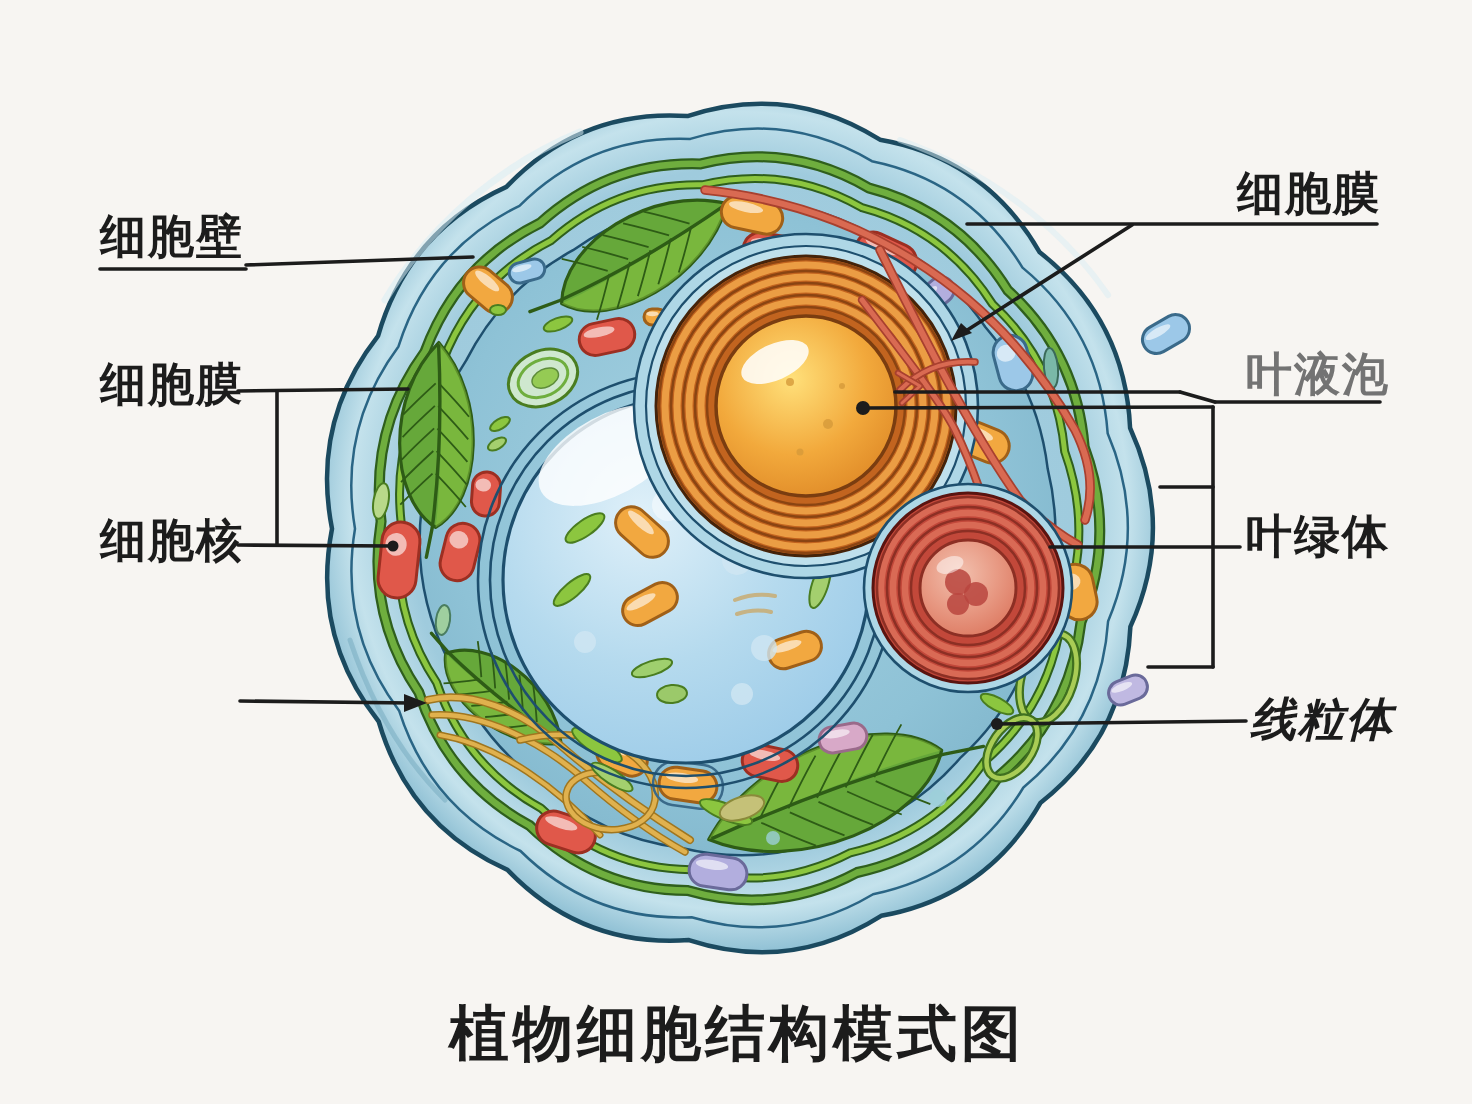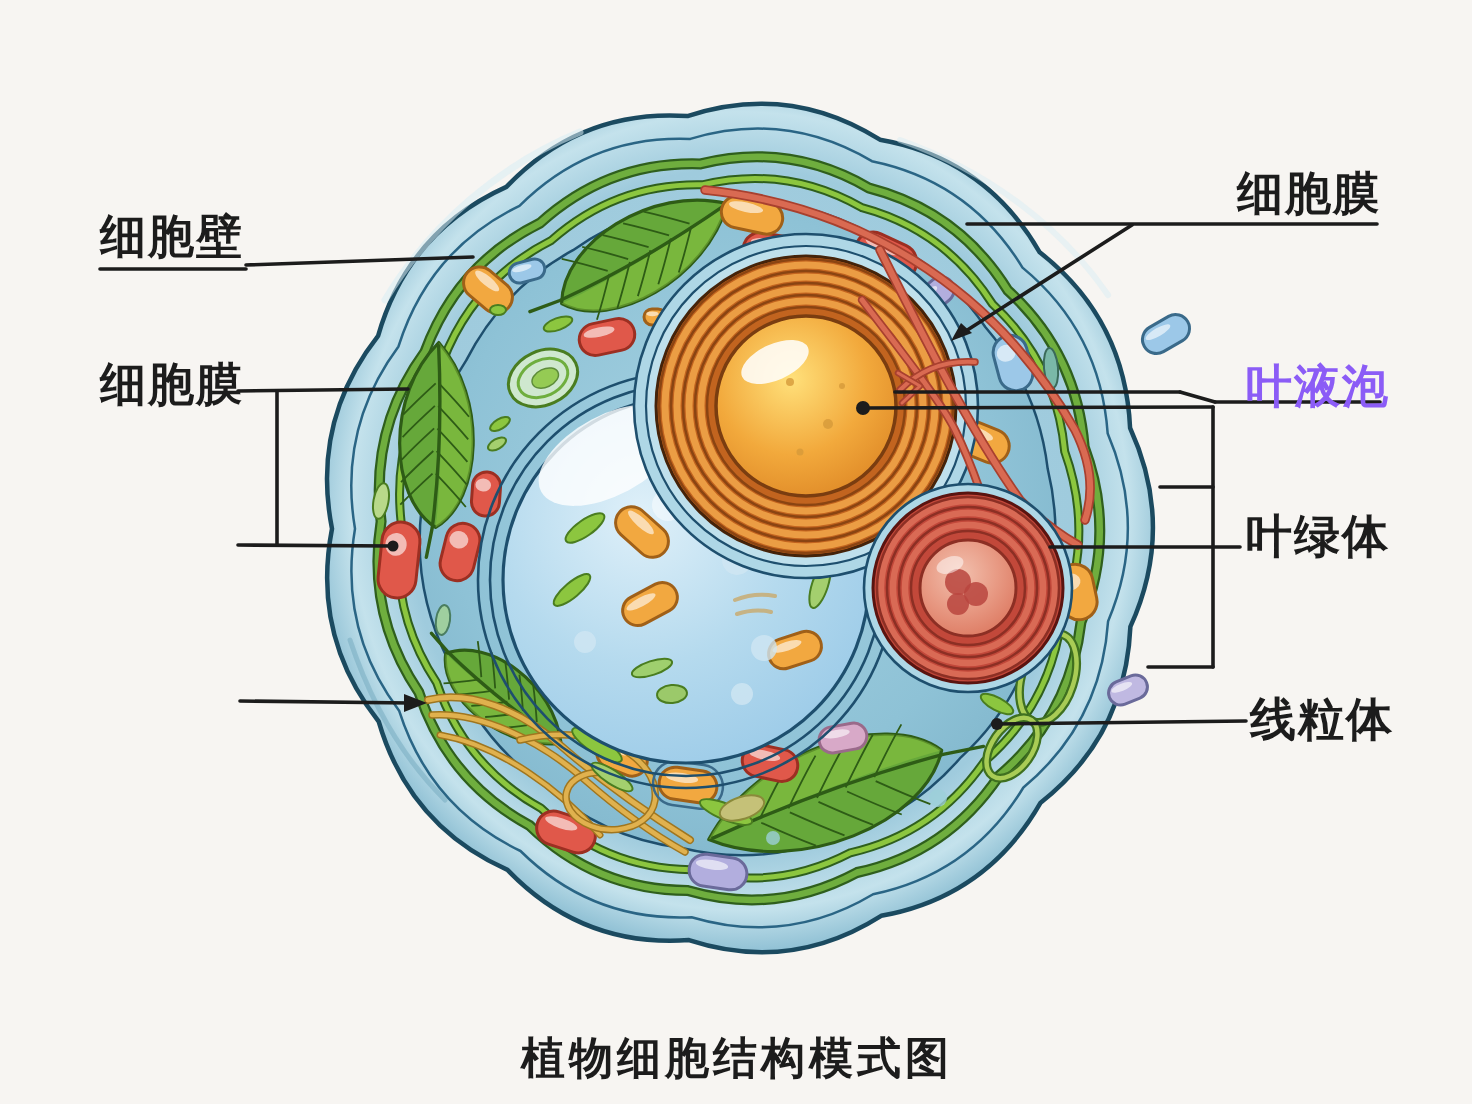--- a/index.html
+++ b/index.html
@@ -1,20 +1,20 @@
 <!DOCTYPE html>
 <html><head>
 <meta charset="utf-8">
 <style>
   html,body{margin:0;padding:0;}
   body{width:1472px;height:1104px;overflow:hidden;font-family:"Liberation Sans","DejaVu Sans",sans-serif;}
   #stage{position:relative;width:1472px;height:820px;}
   #cell-svg{position:absolute;left:0;top:0;}
   .diagram-label{position:absolute;font-weight:900;font-size:46px;letter-spacing:2px;white-space:nowrap;line-height:1.05;}
-  #title{position:absolute;left:737px;top:994px;transform:translateX(-50%);font-weight:900;font-size:44px;letter-spacing:4px;white-space:nowrap;margin-top:35px;}
+  #title{position:absolute;left:737px;top:994px;transform:translateX(-50%);font-weight:900;font-size:60px;letter-spacing:4px;white-space:nowrap;}
 </style>
 </head>
 <body style="background: rgb(247, 245, 242);">
 
 <div id="stage">
   <svg id="cell-svg" width="1472" height="1104" viewBox="0 0 1472 1104">
       <defs>
         <radialGradient id="wallGrad" cx="50%" cy="48%" r="56%">
           <stop offset="0%" stop-color="#a7d2e2"></stop>
           <stop offset="72%" stop-color="#9fcbdd"></stop>
@@ -394,19 +394,20 @@
         <line x1="1213" y1="487" x2="1160" y2="487" stroke="#1c1c1c" stroke-width="3.6" stroke-linecap="round"></line>
         <line x1="1213" y1="667" x2="1148" y2="667" stroke="#1c1c1c" stroke-width="3.6" stroke-linecap="round"></line>
         <line x1="1050" y1="547" x2="1240" y2="547" stroke="#1c1c1c" stroke-width="3.6" stroke-linecap="round"></line>
         <line x1="997" y1="724" x2="1246" y2="721" stroke="#1c1c1c" stroke-width="3.6" stroke-linecap="round"></line>
         <circle cx="997" cy="724" r="6" fill="#1c1c1c" opacity="1"></circle>
       </g>
     </svg>
 
   <div class="diagram-label" style="left: 100px; top: 212px; color: rgb(28, 28, 28);">细胞壁</div>
   <div class="diagram-label" style="left: 100px; top: 360px; color: rgb(28, 28, 28);">细胞膜</div>
+  <div class="diagram-label" style="left: 100px; top: 516px; color: rgb(28, 28, 28);">细胞核</div>
   <div class="diagram-label" style="left: 1237px; top: 169px; color: rgb(28, 28, 28);">细胞膜</div>
-  <div class="diagram-label" style="left: 1246px; top: 350px; color: #8b5cf6; margin-top: 12px;">叶液泡</div>
+  <div class="diagram-label" style="left: 1246px; top: 350px; color: #737373;">叶液泡</div>
   <div class="diagram-label" style="left: 1246px; top: 512px; color: rgb(28, 28, 28);">叶绿体</div>
-  <div class="diagram-label" style="left: 1250px; top: 695px; color: rgb(28, 28, 28);">线粒体</div>
+  <div class="diagram-label" style="left: 1250px; top: 695px; color: rgb(28, 28, 28); font-style: italic;">线粒体</div>
 
   <div id="title" style="color: rgb(28, 28, 28);">植物细胞结构模式图</div>
 </div>
 
 </body></html>

